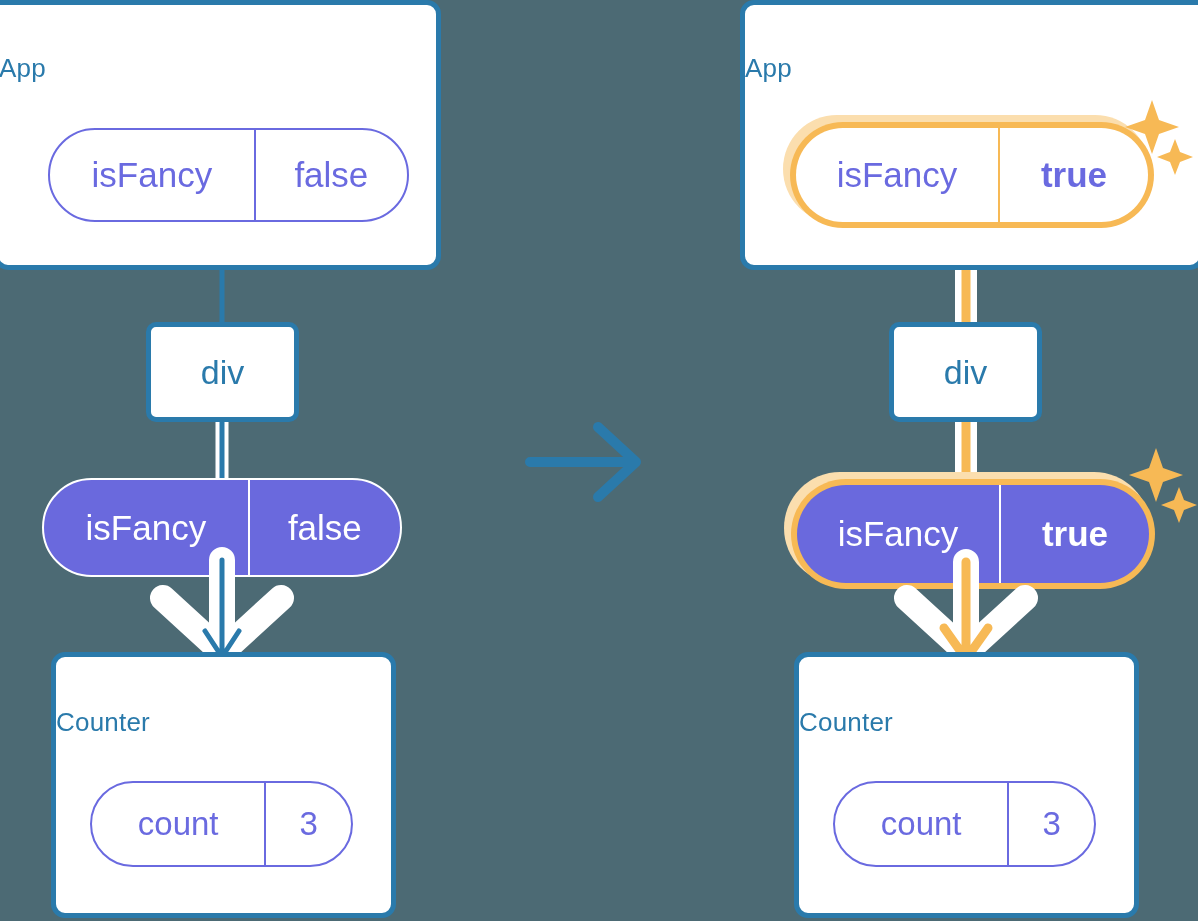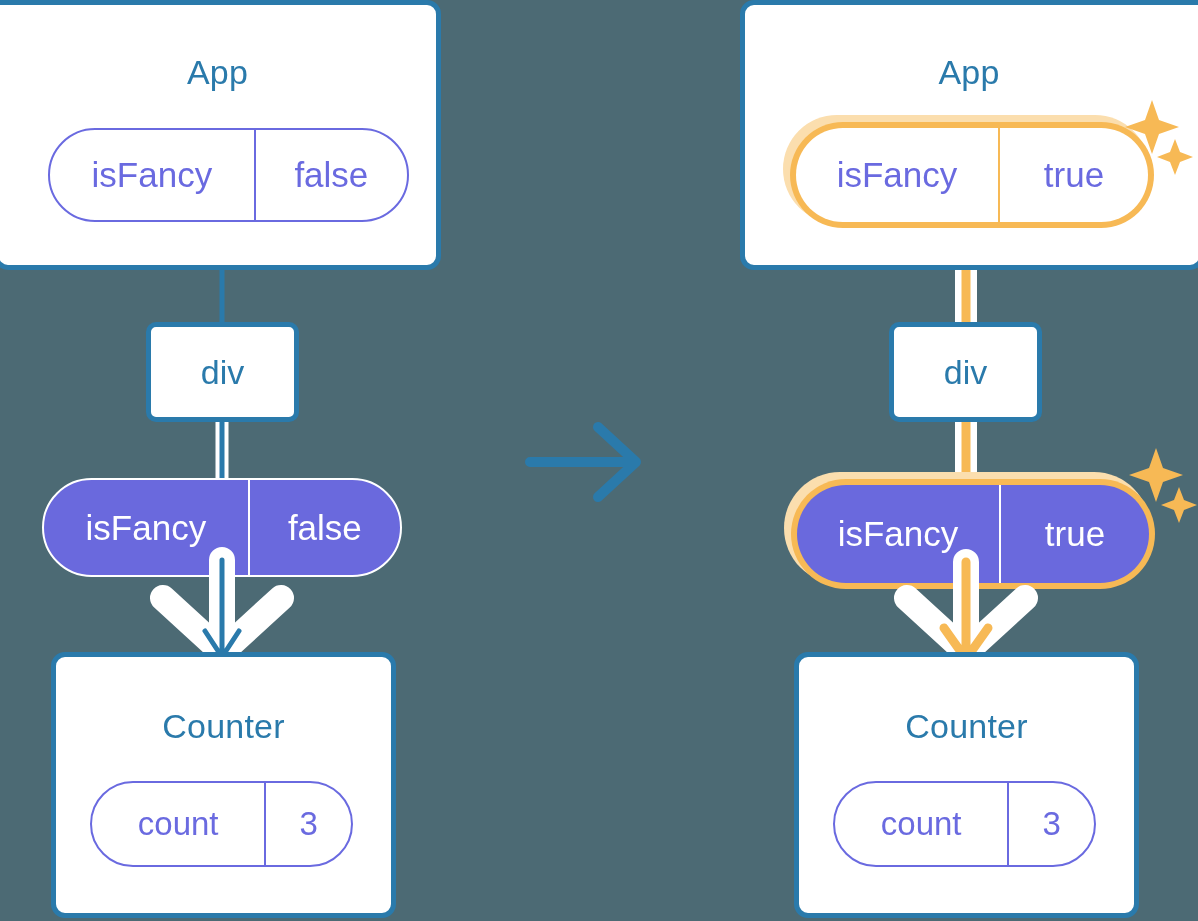--- a/index.html
+++ b/index.html
@@ -25,23 +25,22 @@
   
   .comp-box {
     background: #ffffff;
     border: 5px solid #2a7aab;
     border-radius: 14px;
     box-sizing: border-box;
   }
   .comp-title {
     position: absolute;
     left: 0; right: 0;
-    text-align: center;
     color: #2a7aab;
-    font-size: 34px;
+    font-size: 26px;
     letter-spacing: 0.2px;
     line-height: 1;
   }
 
   
   .div-box {
     background: #ffffff;
     border: 5px solid #2a7aab;
     border-radius: 10px;
     box-sizing: border-box;
@@ -106,21 +105,21 @@
     width: 100%;
     box-sizing: border-box;
     overflow: hidden;
     display: flex;
   }
   .hl-inner .cell {
     display: flex; align-items: center; justify-content: center;
     box-sizing: border-box;
     color: #6a6ae0; font-size: 35px;
   }
-  .hl-inner .cell.val { border-left: 2px solid #f7b955; font-weight: normal; }
+  .hl-inner .cell.val { border-left: 2px solid #f7b955; font-weight: bold; }
 
   .bold { font-weight: bold; }
 
   svg { display: block; overflow: visible; }
 </style>
 </head>
 <body>
 
 <div id="stage">
 

